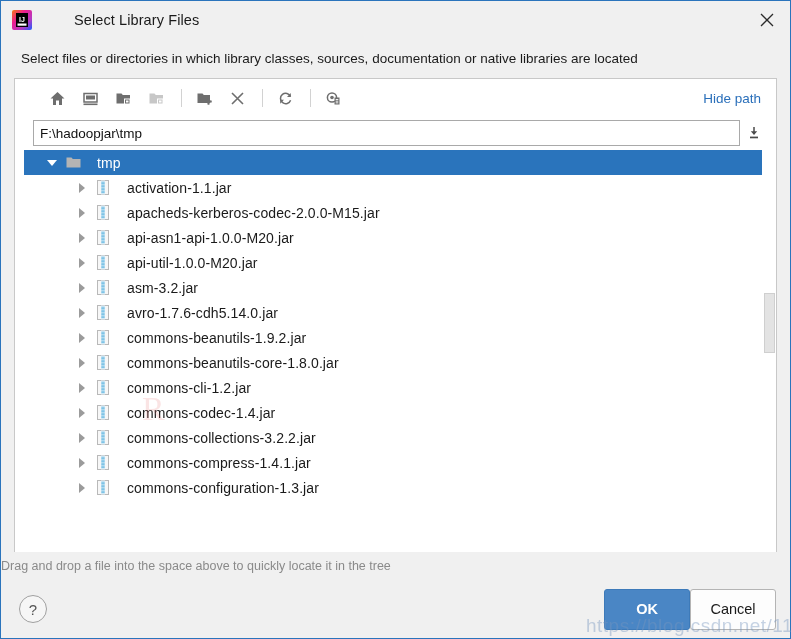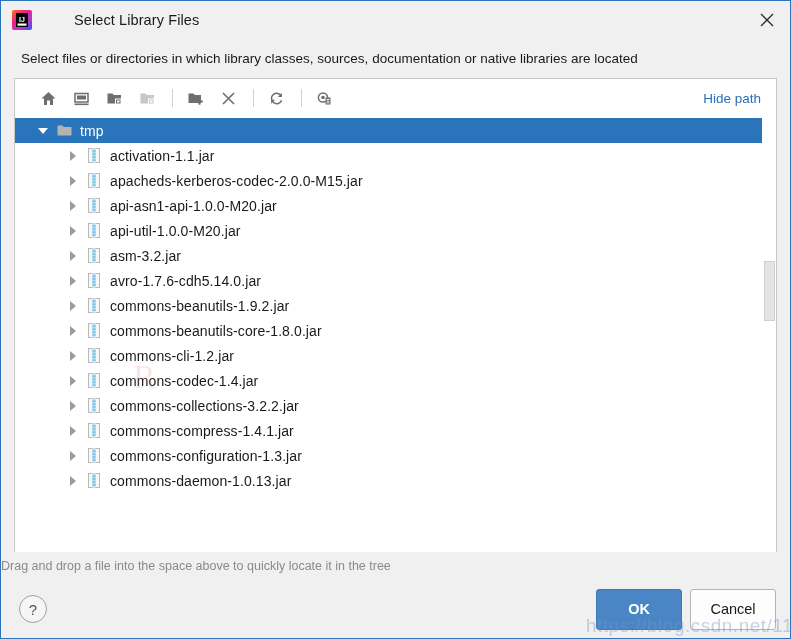--- a/index.html
+++ b/index.html
@@ -77,20 +77,21 @@
   .content {
     flex: 1 1 auto;
     margin: 5px 13px 0 13px;
     background: #ffffff;
     border: 1px solid #c8c8c8;
     border-bottom: none;
     display: flex;
     flex-direction: column;
     position: relative;
     min-height: 0;
+    padding-left: 9px;
   }
 
   
   .toolbar {
     height: 38px;
     min-height: 38px;
     display: flex;
     align-items: center;
     padding: 0 6px 0 18px;
     position: relative;
@@ -210,20 +211,21 @@
     align-items: center;
     justify-content: center;
     flex: 0 0 auto;
   }
   .row-icon svg { display:block; }
   .row-label {
     font-size: 14px;
     color: #1a1a1a;
     padding-left: 5px;
     letter-spacing: 0.1px;
+    margin-left: 8px;
   }
 
   
   .scrollbar-track {
     position: absolute;
     right: 0;
     top: 0;
     bottom: 0;
     width: 14px;
     background: #ffffff;
@@ -277,21 +279,21 @@
   .btn {
     min-width: 86px;
     height: 41px;
     font-size: 14.5px;
     font-family: "Liberation Sans", sans-serif;
     display: flex;
     align-items: center;
     justify-content: center;
     cursor: default;
     box-sizing: border-box;
-    margin-left: 8px;
+    margin-left: 0;
   }
   .btn-primary {
     background: #4a86c5;
     color: #ffffff;
     font-weight: bold;
     border: 1px solid #3d7ab9;
     border-radius: 3px;
   }
   .btn-secondary {
     background: #fdfdfd;
@@ -423,20 +425,30 @@
           <rect x="9.5" y="7.5" width="5" height="7" fill="#6e6e6e"></rect>
           <rect x="10.7" y="9" width="2.6" height="0.9" fill="#ffffff"></rect>
           <rect x="10.7" y="10.7" width="2.6" height="0.9" fill="#ffffff"></rect>
           <rect x="10.7" y="12.4" width="2.6" height="0.9" fill="#ffffff"></rect>
         </svg>
       </div>
 
       <a class="hide-path">Hide path</a>
     </div>
 
+    <div class="pathrow">
+      <input class="path-input" type="text" value="F:\hadoopjar\tmp" style="">
+      <div class="path-dropdown">
+        <svg width="16" height="16" viewBox="0 0 16 16">
+          <path d="M8 2 L8 9" stroke="#4a4a4a" stroke-width="1.5" fill="none"></path>
+          <path d="M4.8 6.2 L8 10 L11.2 6.2 Z" fill="#4a4a4a"></path>
+          <rect x="4" y="11.6" width="8" height="1.7" fill="#4a4a4a"></rect>
+        </svg>
+      </div>
+    </div>
 
     <div class="tree-wrap">
       <div class="tree">
           <div class="tree-row selected">
             <span class="twisty">
               <span class="tri-down"></span>
             </span>
             <span class="row-icon">
               <svg width="15" height="13" viewBox="0 0 15 13">
                 <path d="M0.5 1.5 L5.5 1.5 L6.8 3 L14.5 3 L14.5 11.5 L0.5 11.5 Z" fill="#b4b4b4"></path>
@@ -644,36 +656,20 @@
             <span class="row-icon">
               <svg width="12" height="15" viewBox="0 0 12 15">
                 <rect x="0.5" y="0.5" width="11" height="14" fill="#f7f7f7" stroke="#b9b9b9" stroke-width="1"></rect>
                 <rect x="4" y="0.5" width="4" height="14" fill="#e8f4fb"></rect>
                 <g stroke="#67b8e0" stroke-width="1">
                   <path d="M4.3 2.2 h3.4 M4.3 3.7 h3.4 M4.3 5.2 h3.4 M4.3 6.7 h3.4 M4.3 8.2 h3.4 M4.3 9.7 h3.4 M4.3 11.2 h3.4 M4.3 12.7 h3.4"></path>
                 </g>
               </svg>
             </span>
             <span class="row-label">commons-configuration-1.3.jar</span>
-          </div>
-          <div class="tree-row">
-            <span class="row-indent" style="width: 30px;"></span>
-            <span class="twisty">
-              <span class="tri-right"></span>
-            </span>
-            <span class="row-icon">
-              <svg width="12" height="15" viewBox="0 0 12 15">
-                <rect x="0.5" y="0.5" width="11" height="14" fill="#f7f7f7" stroke="#b9b9b9" stroke-width="1"></rect>
-                <rect x="4" y="0.5" width="4" height="14" fill="#e8f4fb"></rect>
-                <g stroke="#67b8e0" stroke-width="1">
-                  <path d="M4.3 2.2 h3.4 M4.3 3.7 h3.4 M4.3 5.2 h3.4 M4.3 6.7 h3.4 M4.3 8.2 h3.4 M4.3 9.7 h3.4 M4.3 11.2 h3.4 M4.3 12.7 h3.4"></path>
-                </g>
-              </svg>
-            </span>
-            <span class="row-label">commons-daemon-1.0.13.jar</span>
           </div>
           <div class="tree-row">
             <span class="row-indent" style="width: 30px;"></span>
             <span class="twisty"></span>
             <span class="row-icon"></span>
             <span class="row-label"></span>
           </div>
         </div>
       <div class="watermark-tree">R</div>
       <div class="scrollbar-track">

